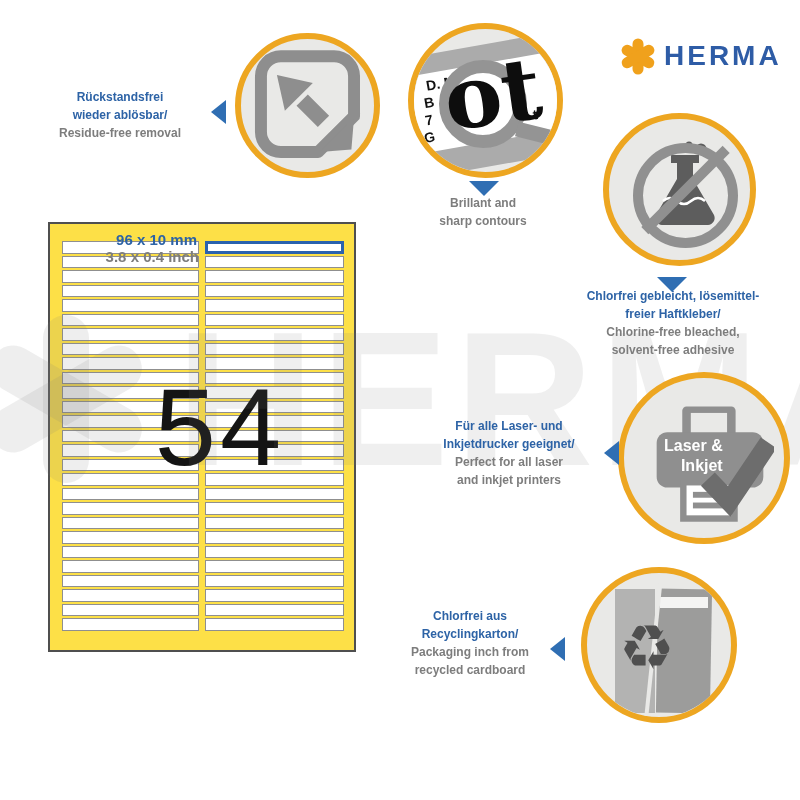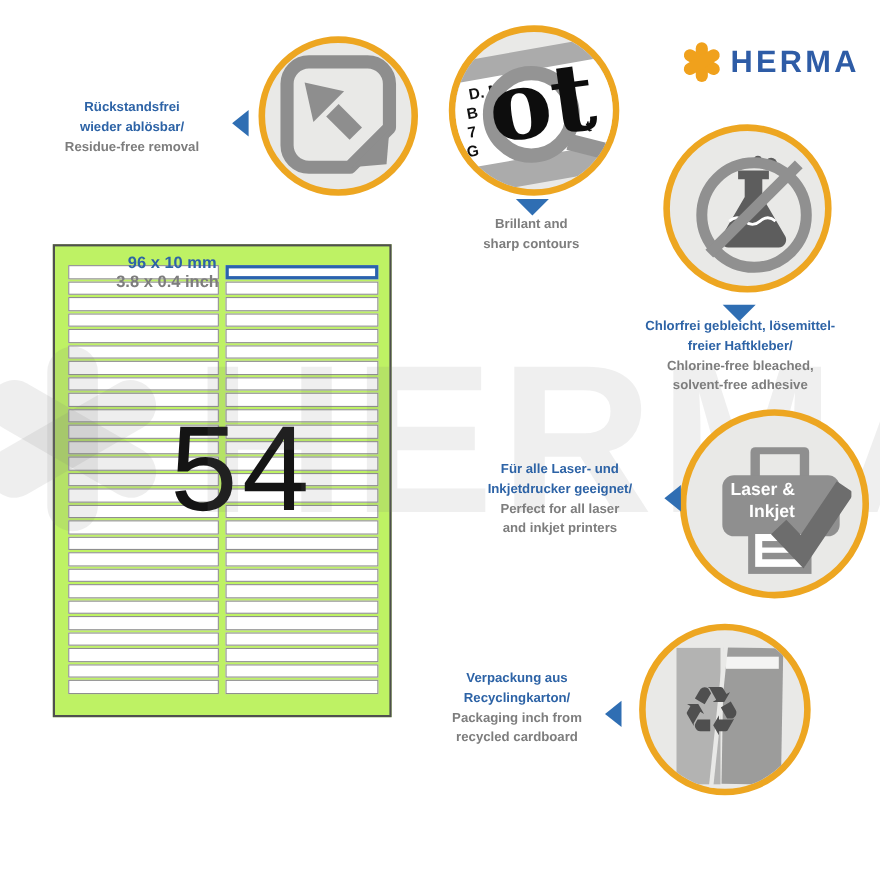--- a/index.html
+++ b/index.html
@@ -13,21 +13,21 @@
   .wm-text{font-size:192px;font-weight:bold;letter-spacing:6px;line-height:1;color:rgba(120,120,120,0.12);white-space:nowrap;}
 
   
   .logo{position:absolute;left:620px;top:38px;display:flex;align-items:center;gap:8px;z-index:6;}
   .logo-star{position:relative;width:36px;height:36px;}
   .logo-star .bar{position:absolute;left:0;top:12.5px;width:36px;height:11px;border-radius:6px;background:#f0a11c;}
   .r90{transform:rotate(90deg);} .r30{transform:rotate(30deg);} .r150{transform:rotate(150deg);}
   .logo-text{font-size:28px;font-weight:bold;letter-spacing:3px;color:#2e5ca6;line-height:1;}
 
   
-  .sheet{position:absolute;left:48px;top:222px;width:308px;height:430px;background:#bef264;
+  .sheet{position:absolute;left:48px;top:222px;width:308px;height:430px;background:#fde047;
          border:2px solid #4f4f4f;box-sizing:border-box;z-index:1;}
   .labels-col{position:absolute;top:17px;}
   .col-0{left:12px;width:137px;}
   .col-1{left:155px;width:139px;}
   .label-cell{height:12.5px;margin-bottom:2px;border:1px solid #8f8f8f;box-sizing:border-box;background:#fff;}
   .label-cell.highlight{border:3px solid #2a62ae;}
   .dim-mm{position:absolute;left:5px;top:7px;width:142px;text-align:right;font-size:15px;font-weight:bold;color:#2d63a6;z-index:2;}
   .dim-inch{position:absolute;left:5px;top:24px;width:144px;text-align:right;font-size:15px;font-weight:bold;color:#7d7d7d;z-index:2;}
   .count{position:absolute;left:0;top:148px;width:340px;text-align:center;font-size:110px;letter-spacing:4px;
          color:#141414;line-height:1;z-index:2;}
@@ -250,17 +250,17 @@
   <div class="en">Chlorine-free bleached,
 solvent-free adhesive</div>
 </div>
 <div class="feature-text t4">
   <div class="de">Für alle Laser- und
 Inkjetdrucker geeignet/</div>
   <div class="en">Perfect for all laser
 and inkjet printers</div>
 </div>
 <div class="feature-text t5">
-  <div class="de">Verpackung aus
+  <div class="de">Chlorfrei aus
 Recyclingkarton/</div>
   <div class="en">Packaging inch from
 recycled cardboard</div>
 </div>
 
 </body></html>

